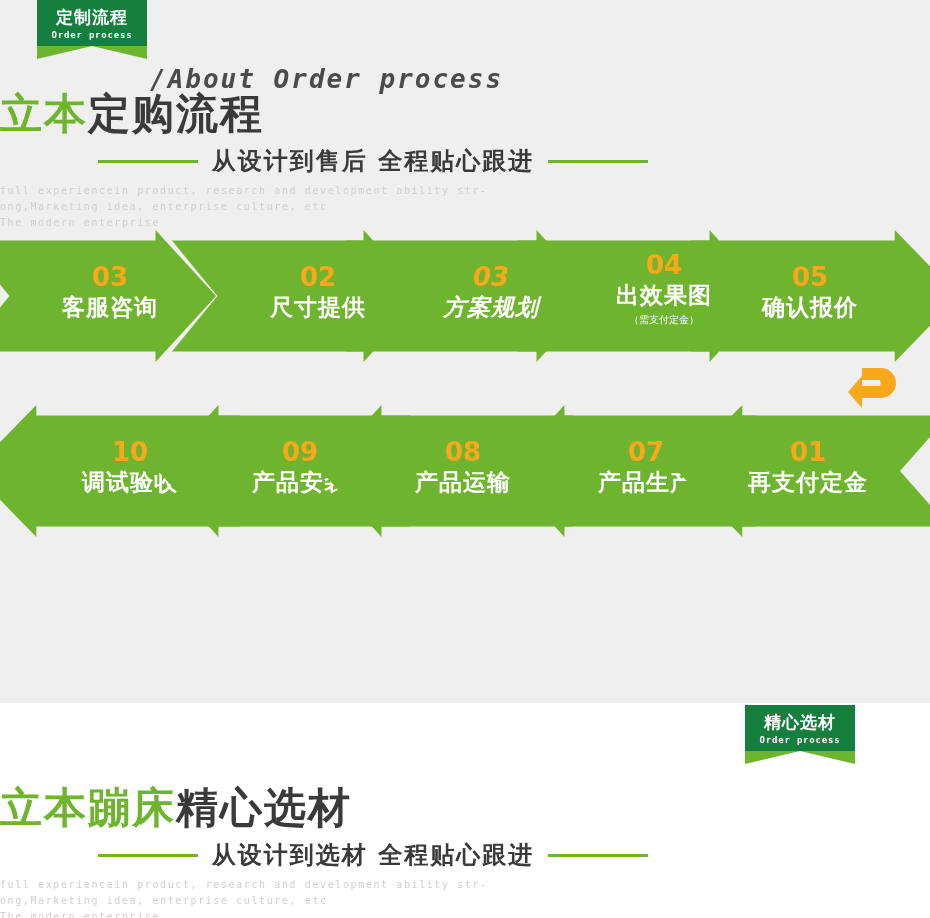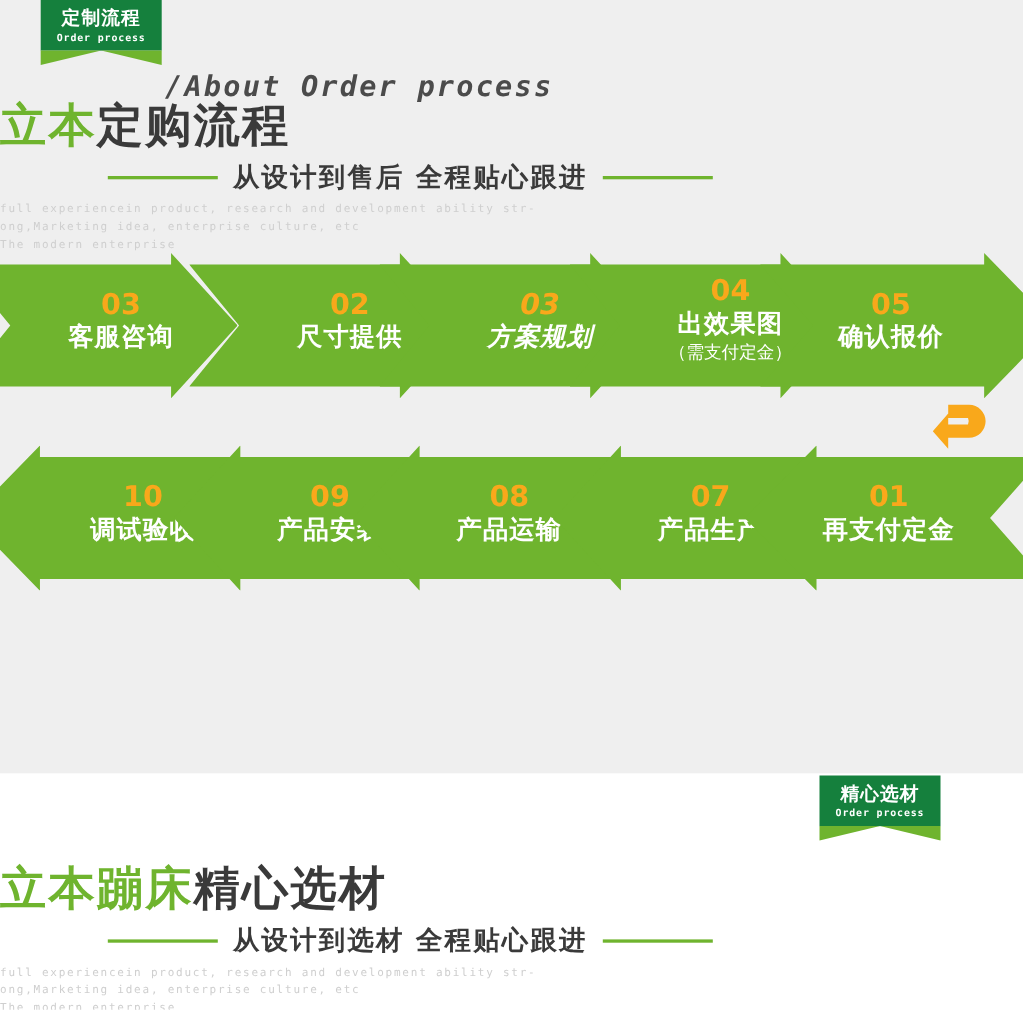--- a/index.html
+++ b/index.html
@@ -160,21 +160,21 @@
     color: #ffffff;
     font-size: 23px;
     font-weight: bold;
     line-height: 30px;
     letter-spacing: 1px;
     white-space: nowrap;
   }
   .arrow .sublabel {
     display: block;
     color: #ffffff;
-    font-size: 16px;
+    font-size: 10px;
     line-height: 20px;
     letter-spacing: 0px;
     white-space: nowrap;
   }
   .arrow .sublabel:empty { display: none; }
 
   
   #uturn {
     position: absolute;
     left: 848px; top: 360px;

